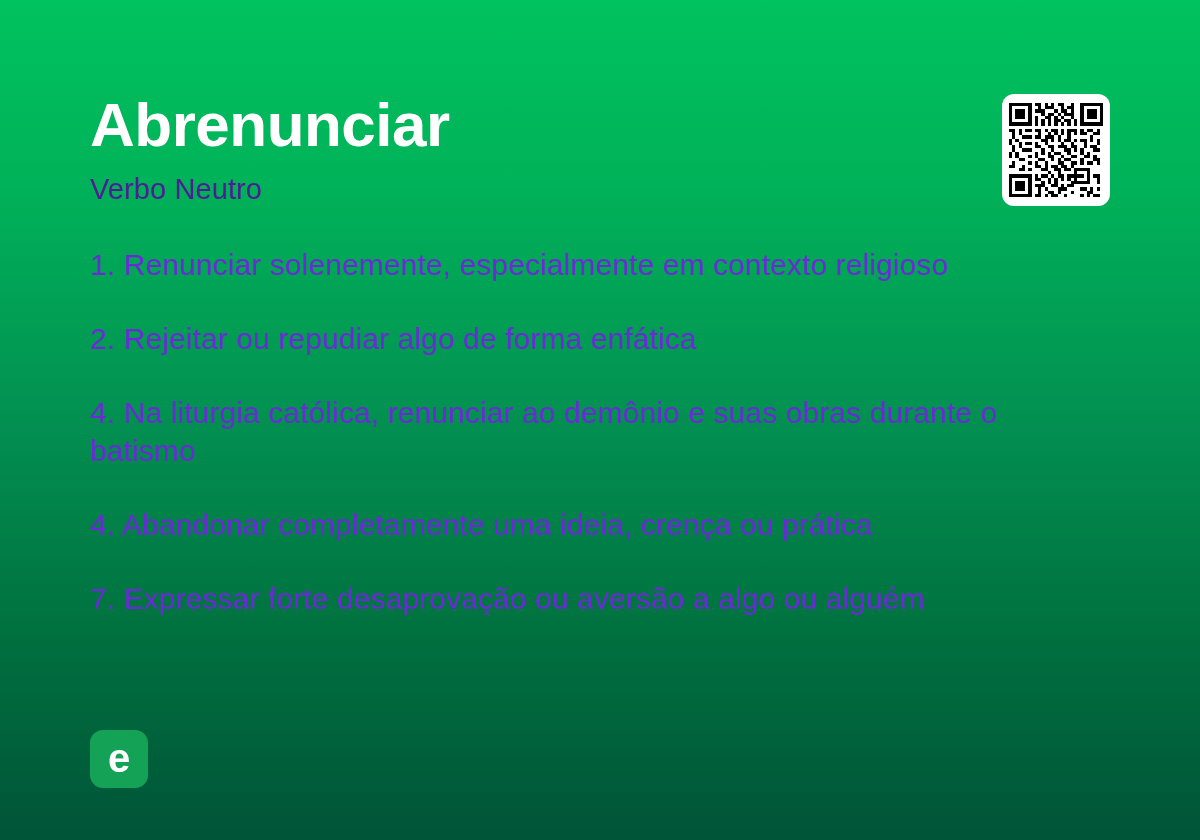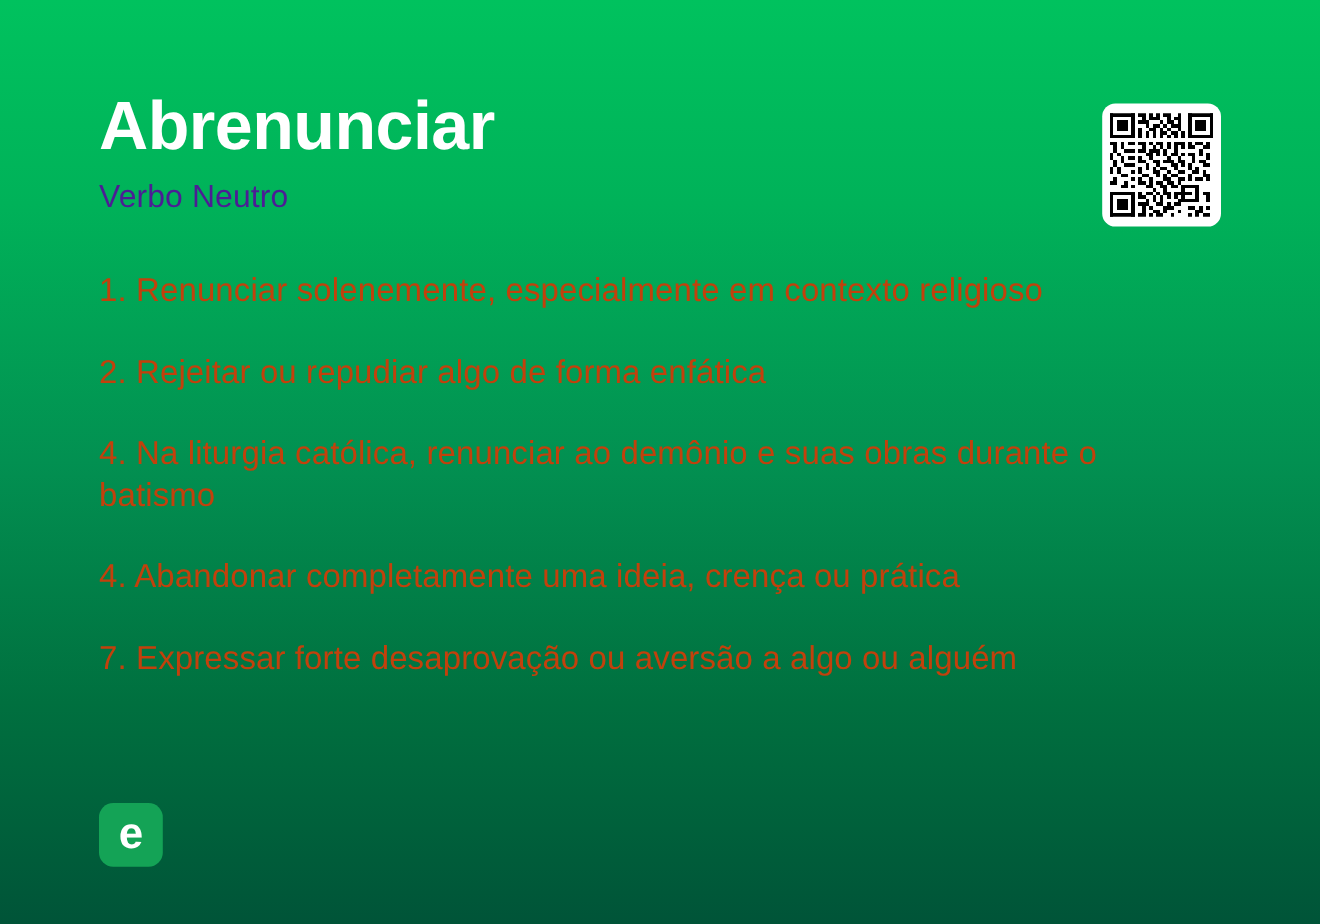--- a/index.html
+++ b/index.html
@@ -30,21 +30,21 @@
     padding: 0;
   }
 
   
   .header {
     position: absolute;
     top: 84px;
     left: 90px;
     right: 90px;
     display: flex;
-    align-items: flex-start;
+    align-items: flex-end;
     justify-content: space-between;
     gap: 17px;
   }
 
   .headings { max-width: 820px; }
 
   .word-title {
     font-size: 62px;
     font-weight: 700;
     line-height: 1.0;
@@ -83,21 +83,21 @@
     top: 246px;
     left: 90px;
     right: 100px;
     list-style: none;
   }
 
   .definition-item {
     font-size: 30px;
     font-weight: 400;
     line-height: 1.27;
-    color: #c2410c;
+    color: #6d28d9;
     margin-bottom: 36px;
     letter-spacing: 0.1px;
   }
   .definition-item:last-child { margin-bottom: 0; }
 
   
   .footer {
     position: absolute;
     left: 90px;
     right: 90px;

